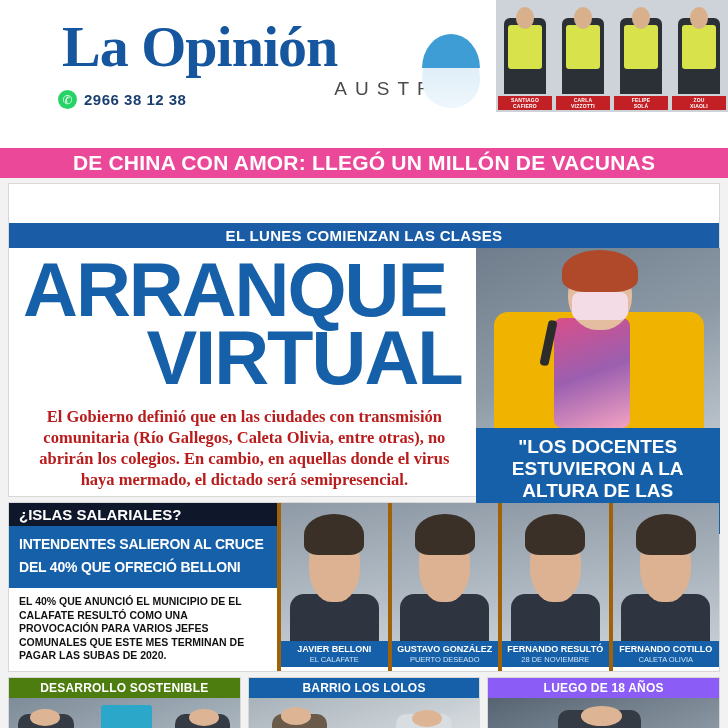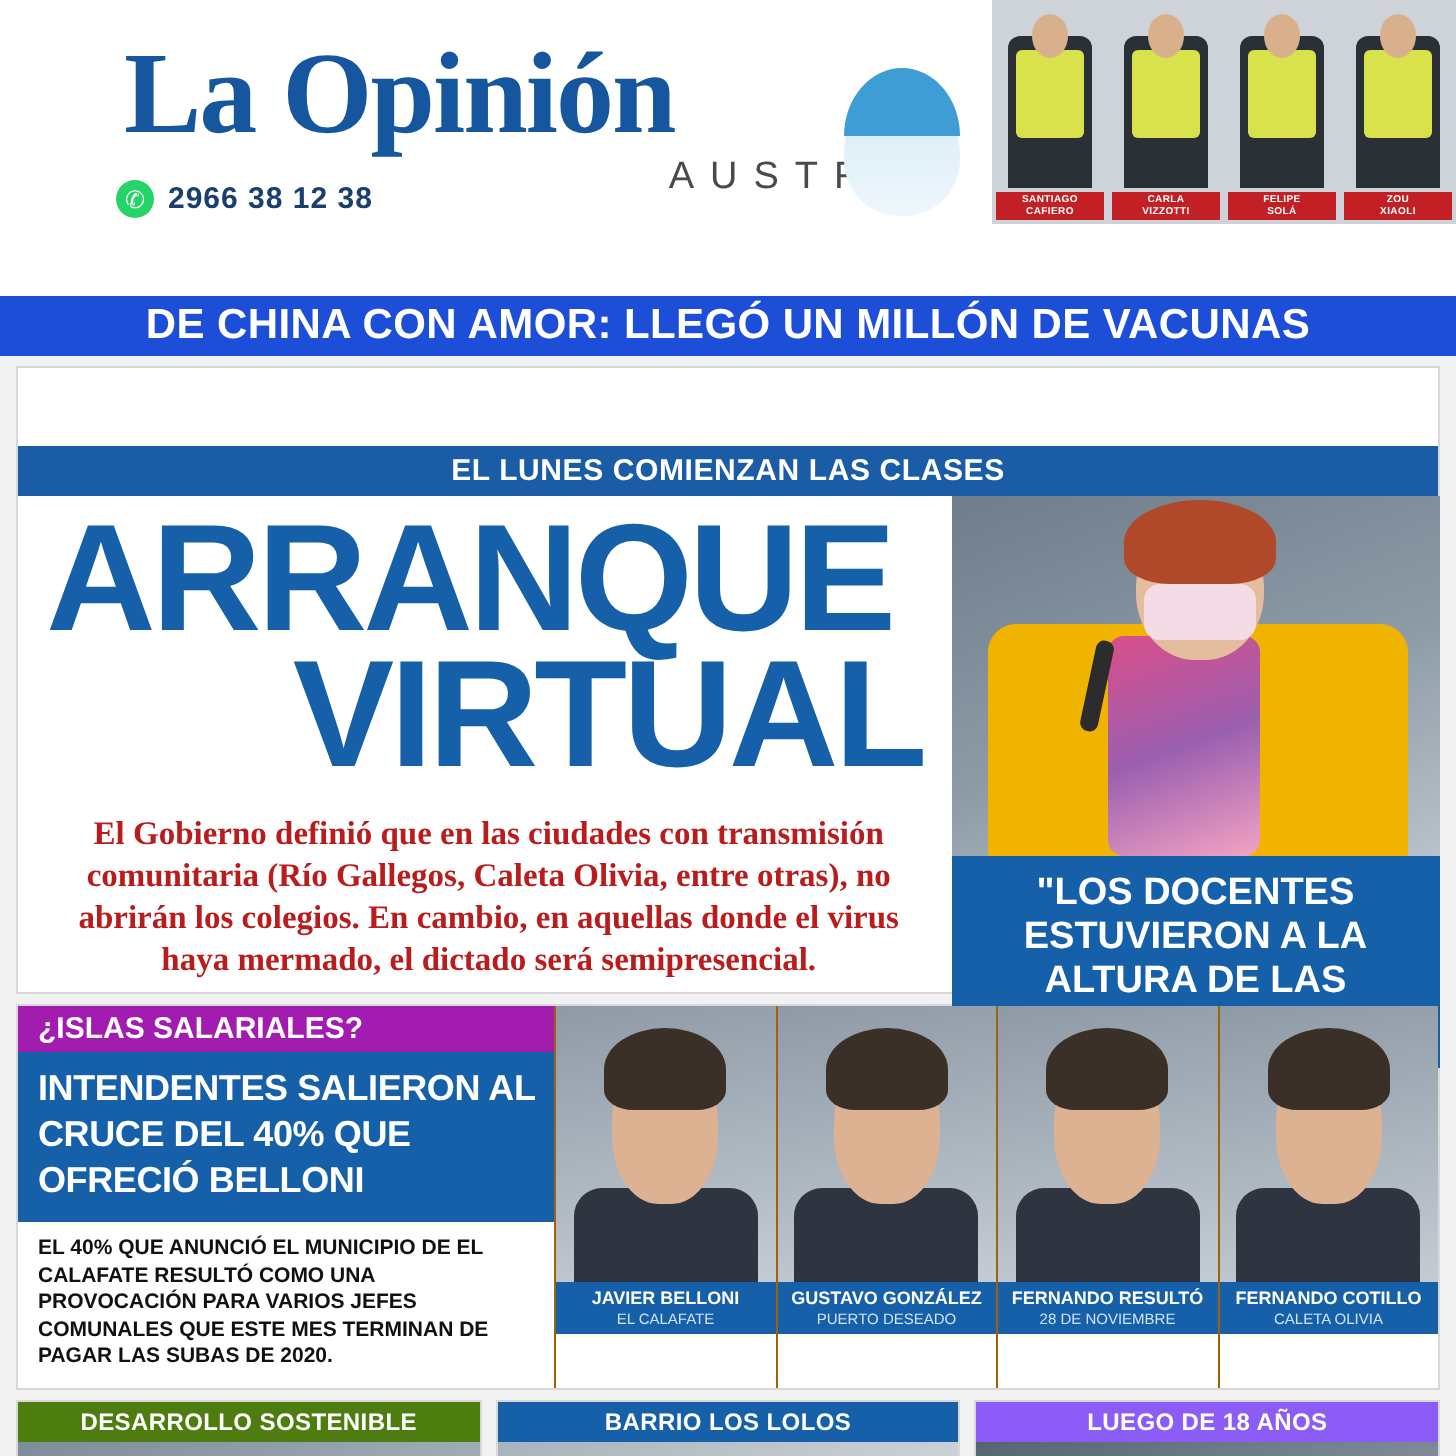--- a/index.html
+++ b/index.html
@@ -98,21 +98,21 @@
   .tp-label {
     position: absolute; left: 4%; bottom: 2px; width: 92%;
     background: #c32026; color: #fff;
     font-size: 5px; font-weight: bold; text-align: center;
     padding: 1px 0; letter-spacing: .2px; line-height: 6px;
   }
 
   
   .red-banner {
     height: 30px;
-    background: #1d4ed8;
+    background: #ec4899;
     color: #ffffff;
     display: flex; align-items: center; justify-content: center;
     font-size: 21px; font-weight: bold;
     letter-spacing: .2px;
   }
 
   
   .main-wrap { padding: 5px 8px 0 8px; background: #f2f2f2; }
   .main-card { background: #ffffff; border: 1px solid #d8d8d8; }
   .kicker {
@@ -177,37 +177,37 @@
     padding: 8px 8px 10px 8px;
     font-size: 19px; font-weight: bold; line-height: 22px;
     text-align: center;
   }
 
   
   .second-wrap { padding: 5px 8px 0 8px; }
   .second-card { background: #ffffff; border: 1px solid #d8d8d8; display: flex; }
   .sec-left { width: 268px; background: #ffffff; }
   .sec-kicker {
-    background: #a21caf; color: #ffffff;
+    background: #0f172a; color: #ffffff;
     font-size: 15px; font-weight: bold;
     padding: 3px 0 3px 10px;
   }
   .sec-head {
     background: #1560a8; color: #ffffff;
-    font-size: 18px; font-weight: bold;
+    font-size: 14px; font-weight: bold;
     line-height: 23px; padding: 7px 8px 9px 10px;
     letter-spacing: -.2px;
   }
   .sec-text {
     font-family: "Liberation Sans", sans-serif;
     font-size: 10.5px; font-weight: bold; line-height: 13.5px;
     color: #111; padding: 7px 10px 8px 10px;
   }
   .sec-right { flex: 1; display: flex; }
-  .face-cell { position: relative; flex: 1; border-left: 1px solid #a16207; }
+  .face-cell { position: relative; flex: 1; border-left: 4px solid #a16207; }
   .face-img {
     position: relative; height: 138px; overflow: hidden;
     background: linear-gradient(170deg,#8e9aa6,#c4ccd3);
   }
   .fi-shoulders {
     position: absolute; left: 8%; bottom: 0; width: 84%; height: 34%;
     background: #2e3440; border-radius: 14px 14px 0 0;
   }
   .fi-head {
     position: absolute; left: 26%; top: 16%; width: 48%; height: 56%;

